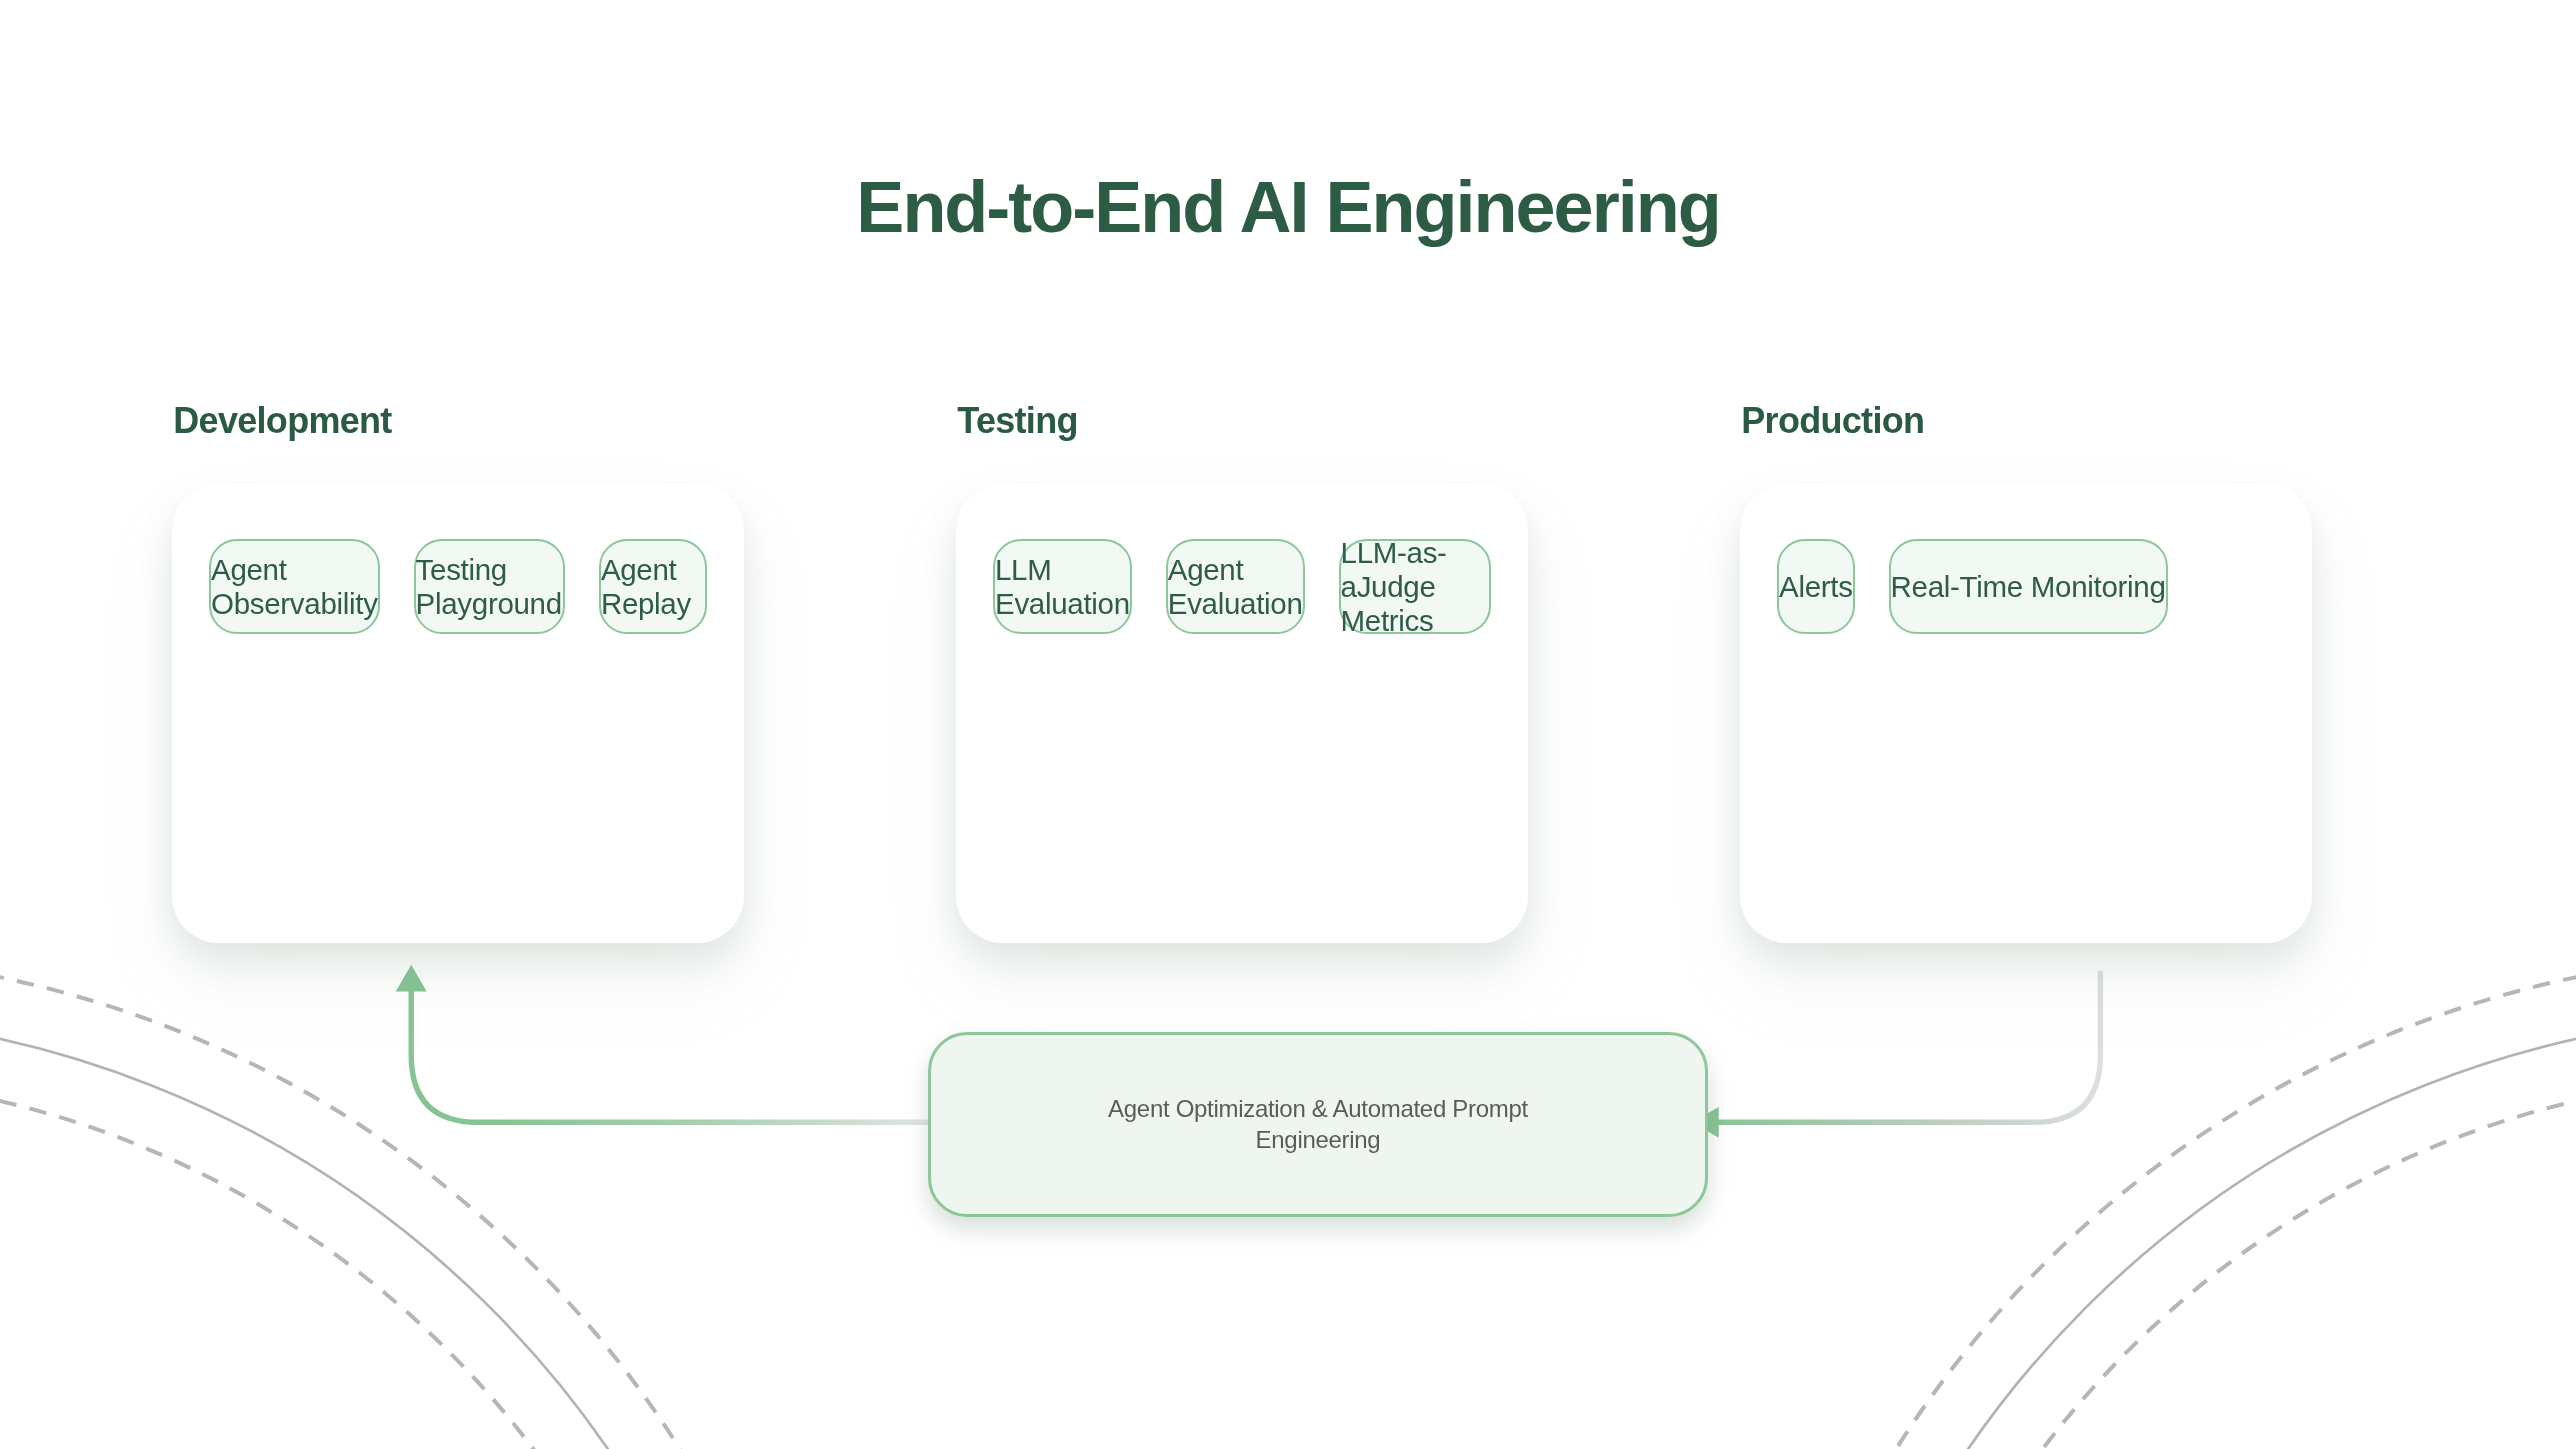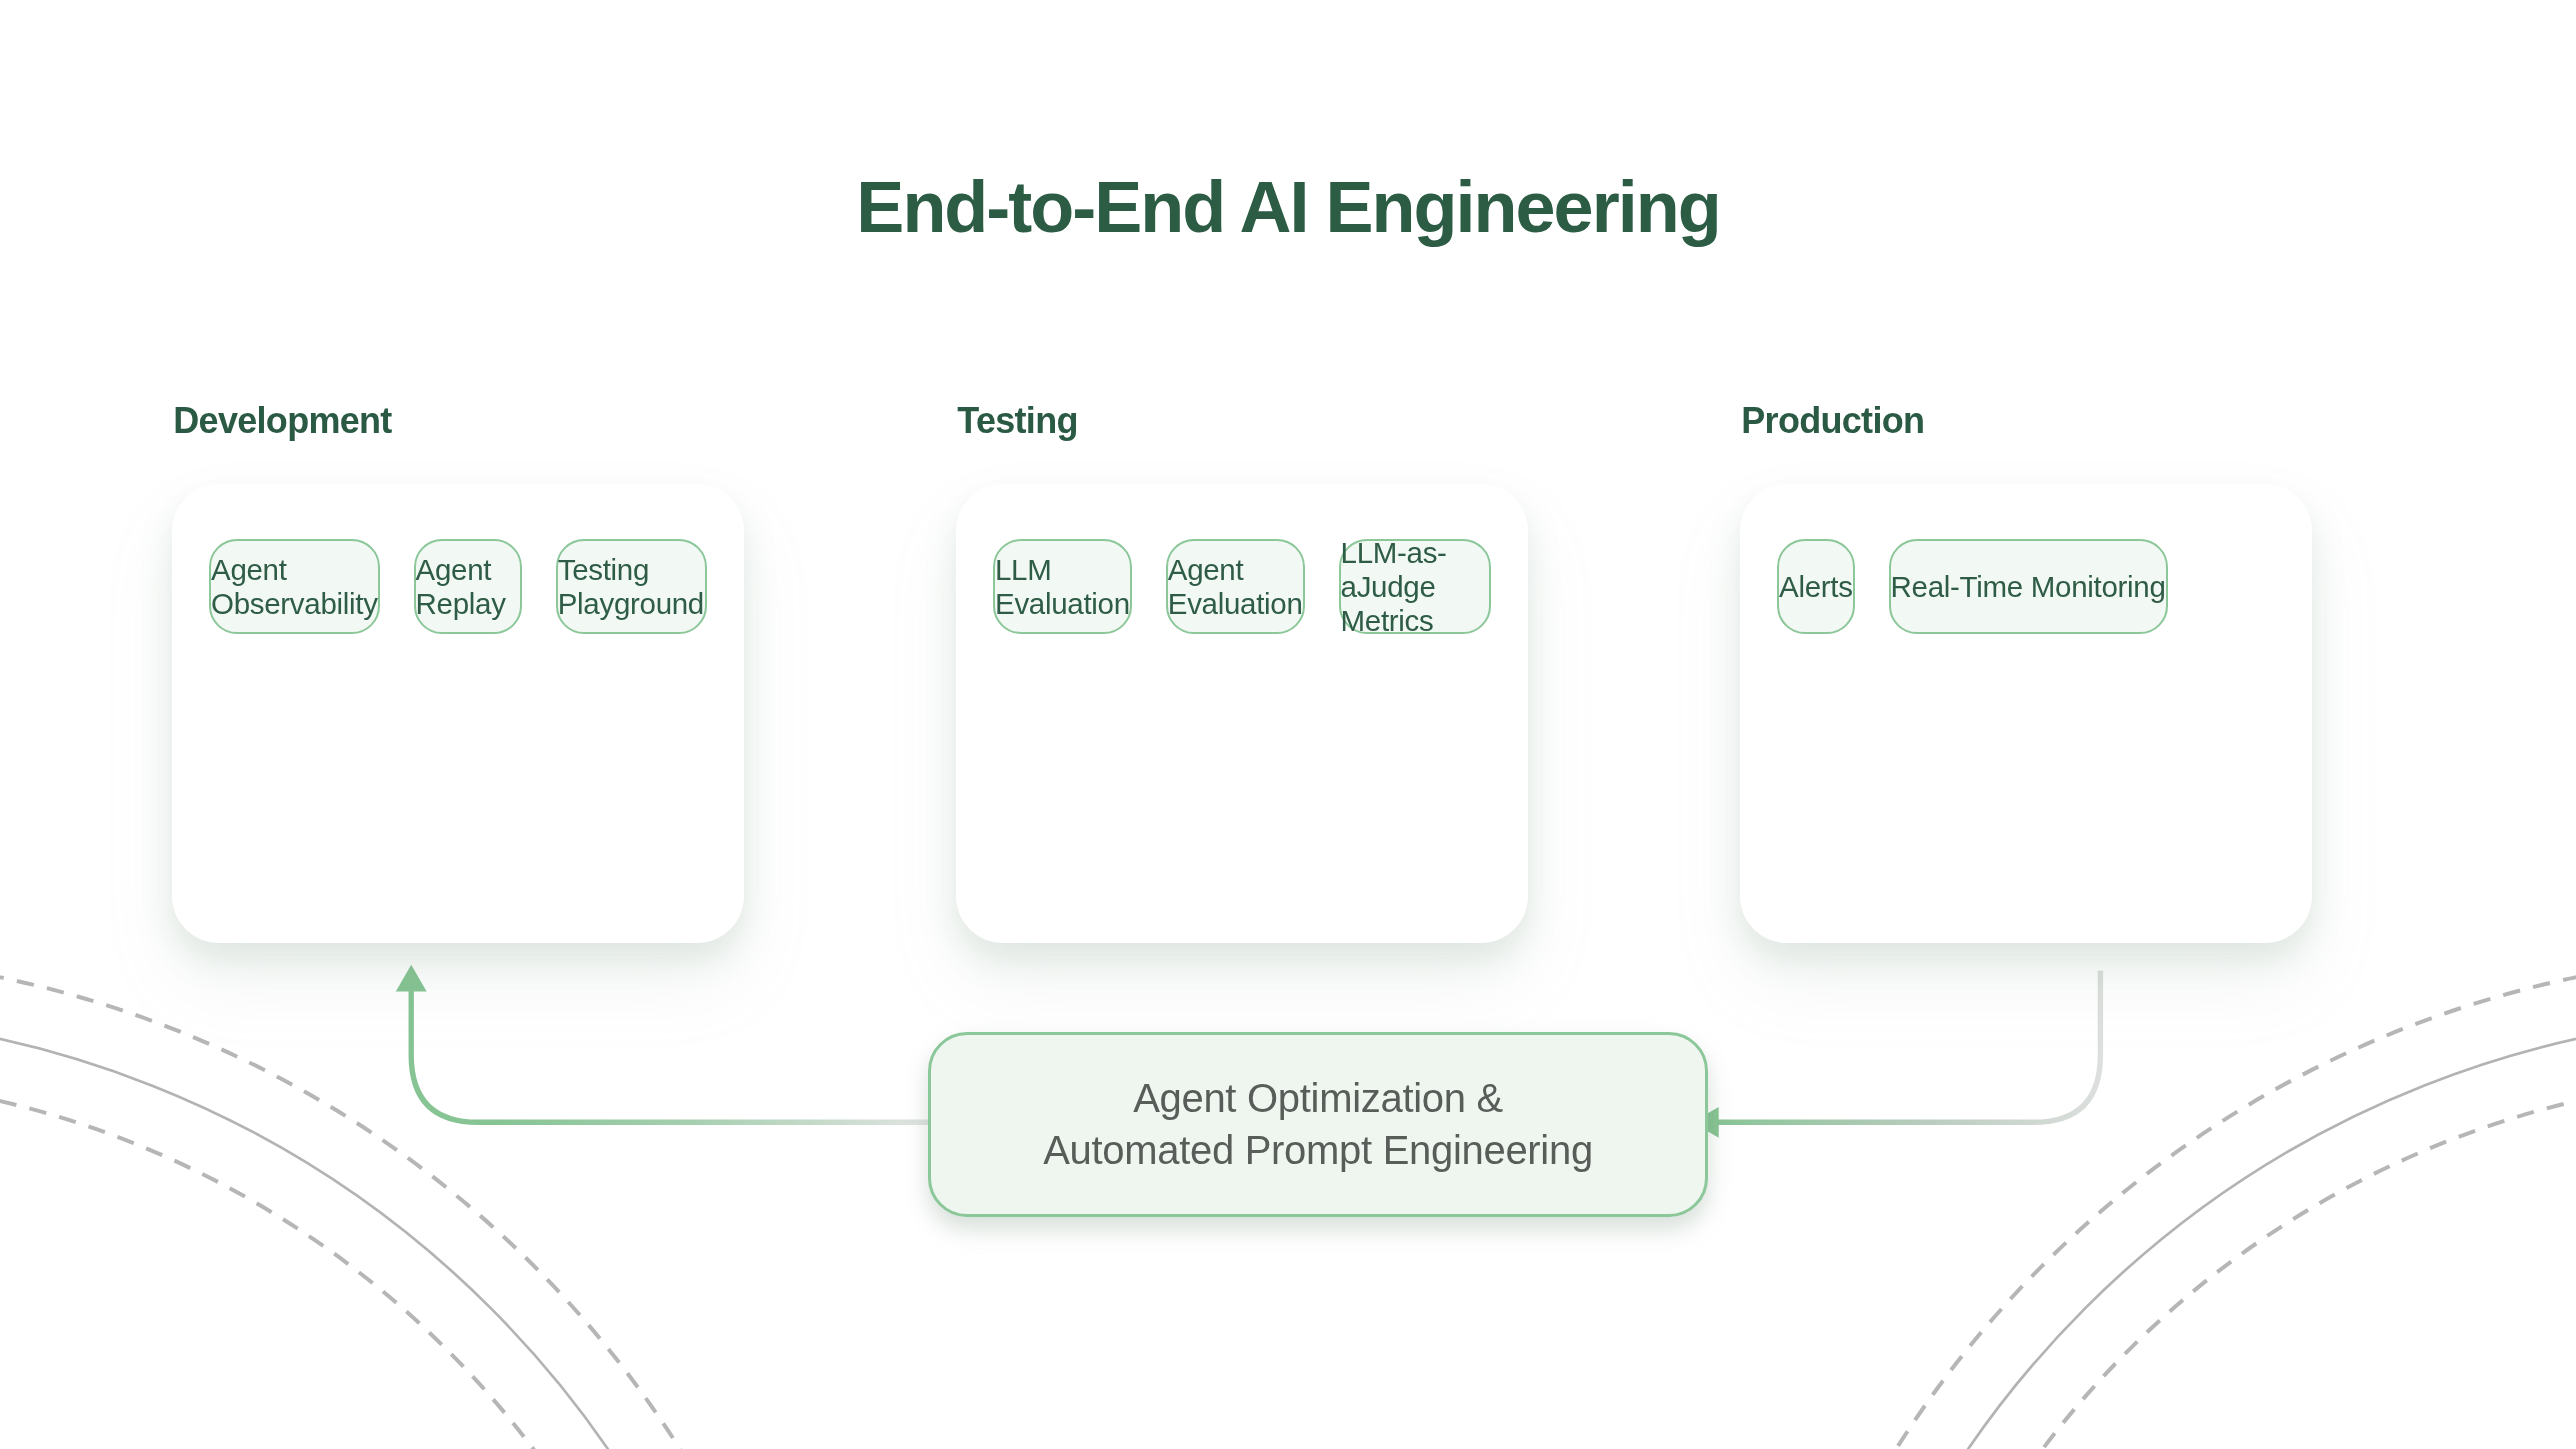--- a/index.html
+++ b/index.html
@@ -27,21 +27,21 @@
     display:flex;align-items:center;justify-content:center;box-sizing:border-box;
     font-size:29.5px;font-weight:500;color:#2e5c46;letter-spacing:-0.3px;
   }
   .feedback-box{
     position:absolute;left:928px;top:1032px;width:780px;height:185px;
     background:#eff6f0;border:3.4px solid #8cc79a;border-radius:39px;box-sizing:border-box;
     display:flex;align-items:center;justify-content:center;text-align:center;
     box-shadow:0 12px 23px rgba(110,140,120,0.28);
   }
   .feedback-text{
-    width:550px;font-size:40px;line-height:1.28;font-weight:500;color:#595d5a;letter-spacing:-0.3px;
+    width:550px;font-size:24px;line-height:1.28;font-weight:500;color:#595d5a;letter-spacing:-0.3px;
   }
 </style>
 </head>
 <body>
 
 <div class="stage">
 
   <svg class="decor" viewBox="0 0 3840 2160" xmlns="http://www.w3.org/2000/svg">
     <defs>
       <linearGradient id="gradLeft" gradientUnits="userSpaceOnUse" x1="1385" y1="0" x2="740" y2="0">
@@ -71,22 +71,22 @@
     <polygon points="2522,1673 2562,1650 2562,1696" fill="#86c493"></polygon>
   </svg>
 
   <h1 class="title">End-to-End AI Engineering</h1>
 
   <div id="columns">
       <section class="col" style="left: 172px;">
         <h2 class="col-header">Development</h2>
         <div class="card">
           <div class="pill">Agent Observability</div>
+          <div class="pill">Testing Playground</div>
           <div class="pill">Agent Replay</div>
-          <div class="pill">Testing Playground</div>
         </div>
       </section>
       <section class="col" style="left: 956px;">
         <h2 class="col-header">Testing</h2>
         <div class="card">
           <div class="pill">LLM Evaluation</div>
           <div class="pill">Agent Evaluation</div>
           <div class="pill">LLM-as-aJudge Metrics</div>
         </div>
       </section>

